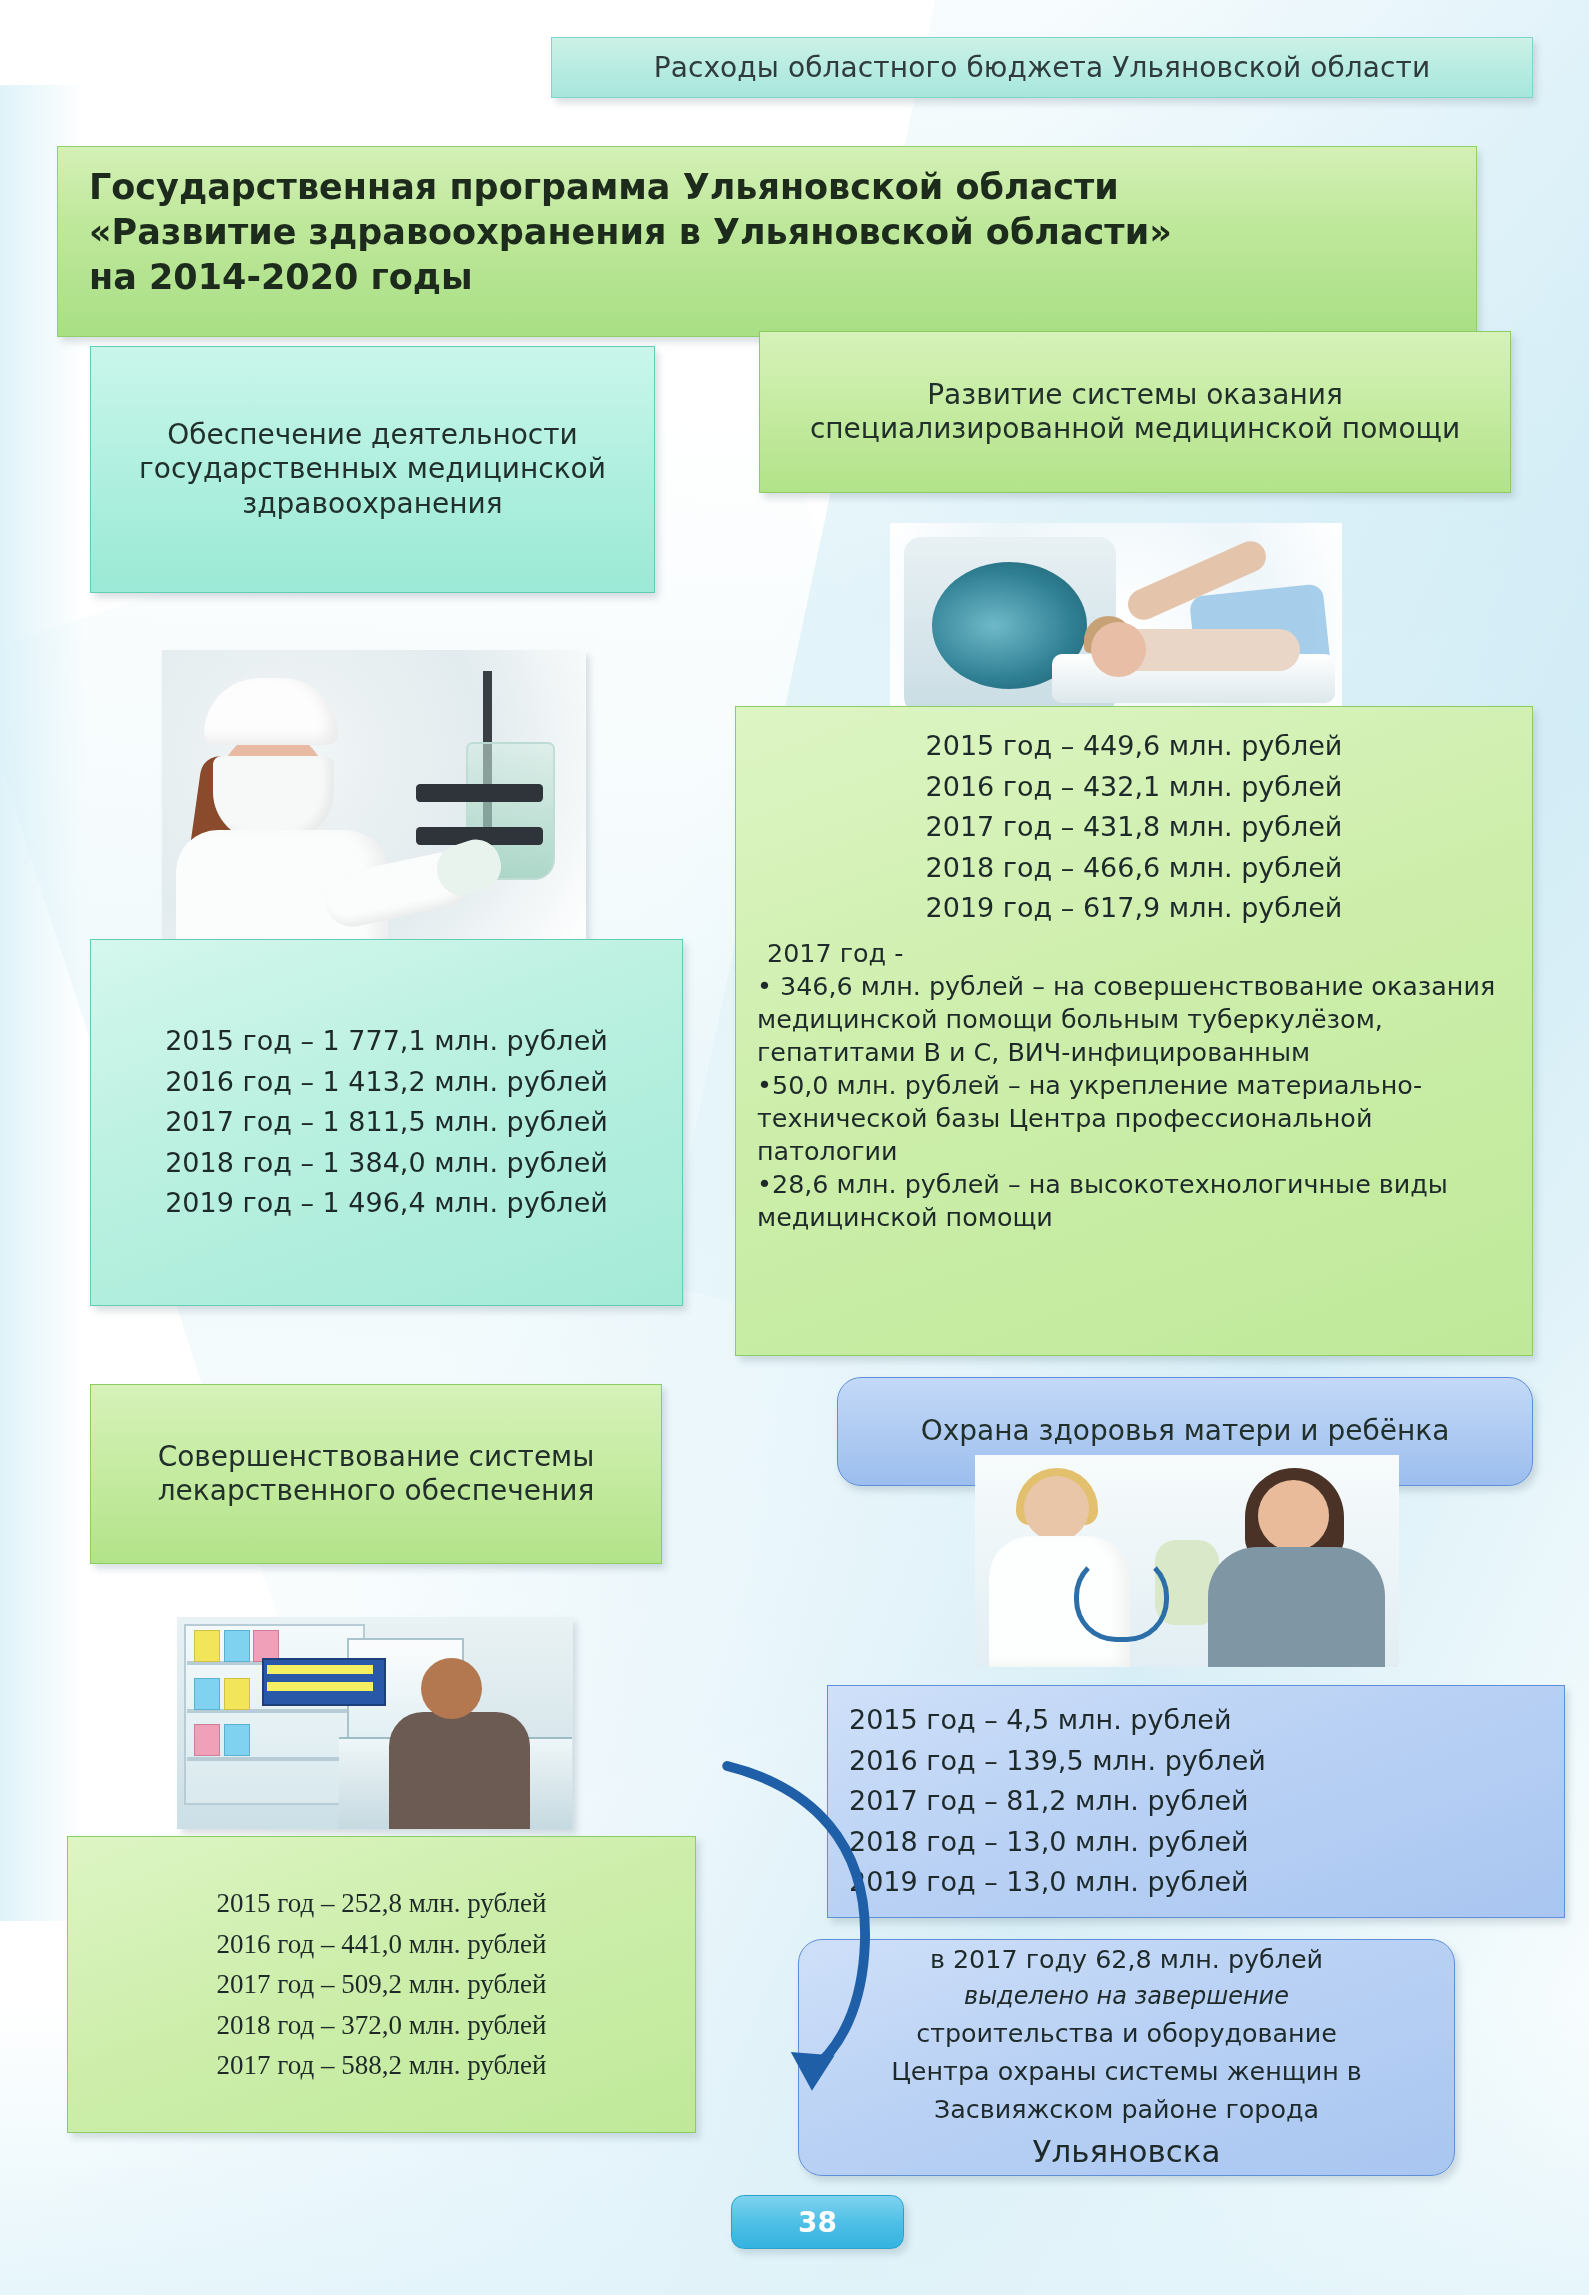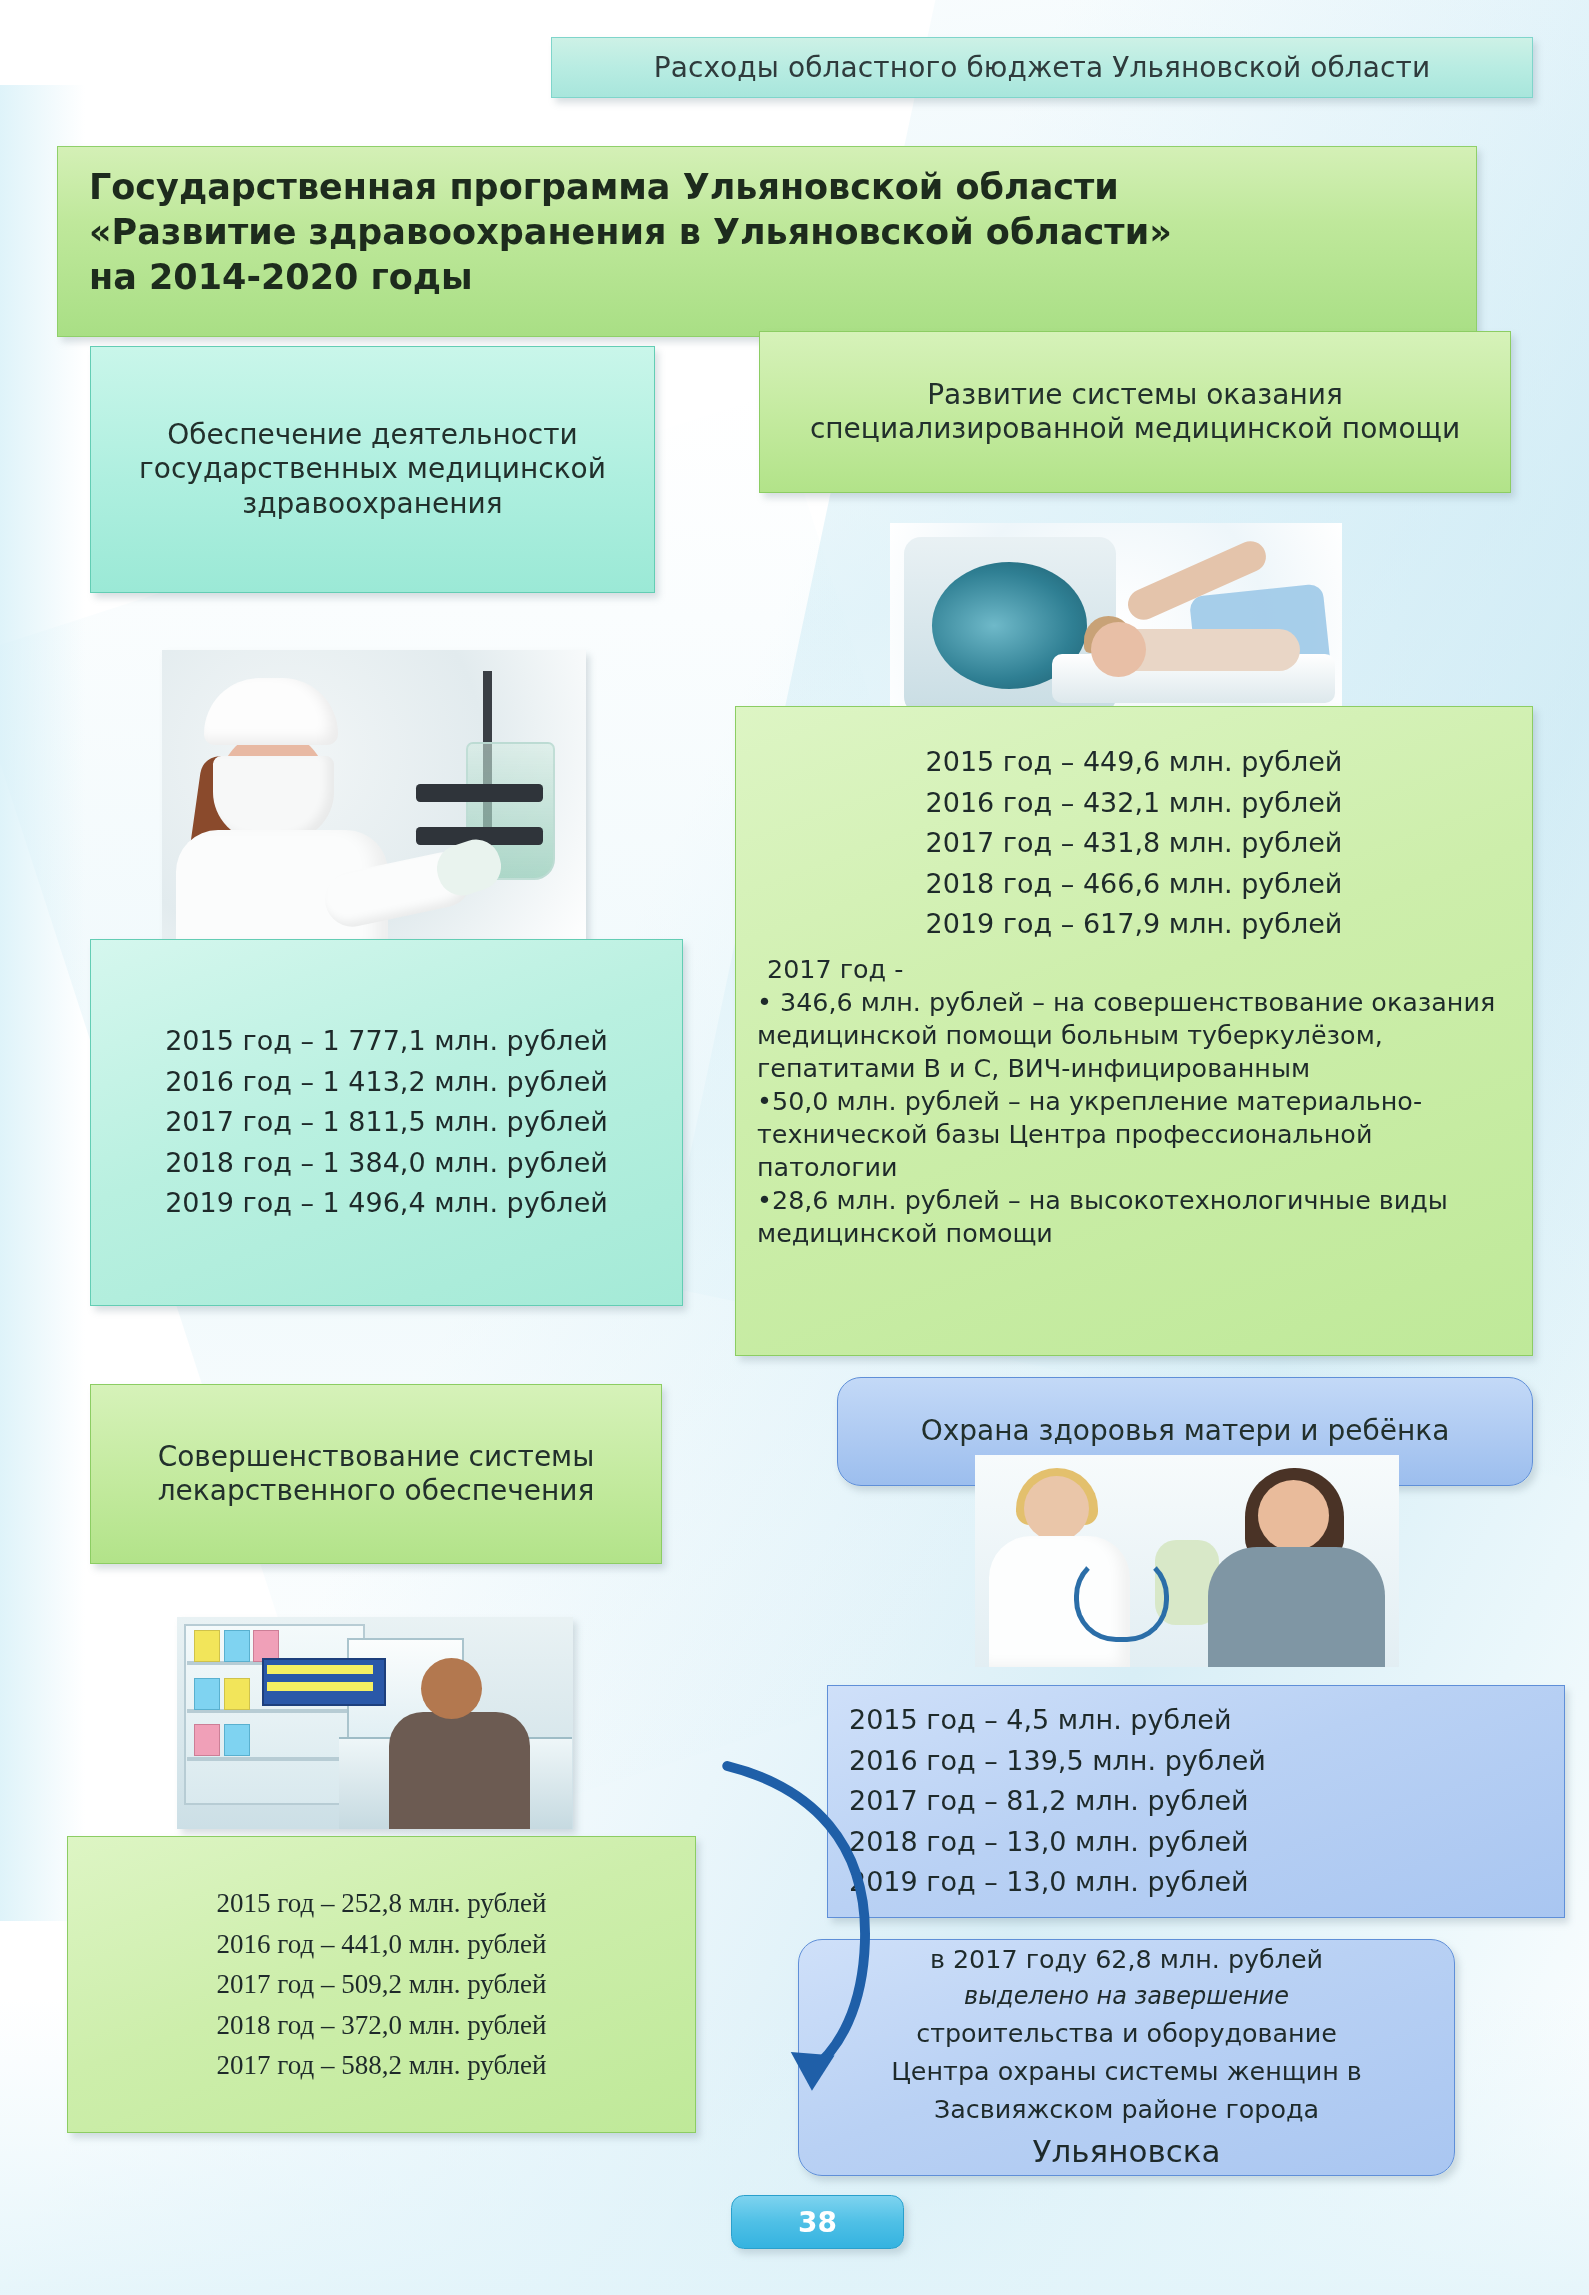--- a/index.html
+++ b/index.html
@@ -115,21 +115,21 @@
     border: 1.4px solid #5f8fd8;
   }
   .chip span {
     font-size: 28px;
     color: #22302c;
   }
 
   
   .panel {
     box-sizing: border-box;
-    padding: 35px 21px;
+    padding: 19px 21px;
   }
   .panel-teal {
     background: linear-gradient(160deg,#d5f7ee 0%, #b9f0e0 45%, #a4ead7 100%);
     border: 1.4px solid #63cdb4;
   }
   .panel-green {
     background: linear-gradient(160deg,#ddf5c4 0%, #cdeeab 45%, #bfe999 100%);
     border: 1.4px solid #8ccd63;
   }
   .panel-blue {

